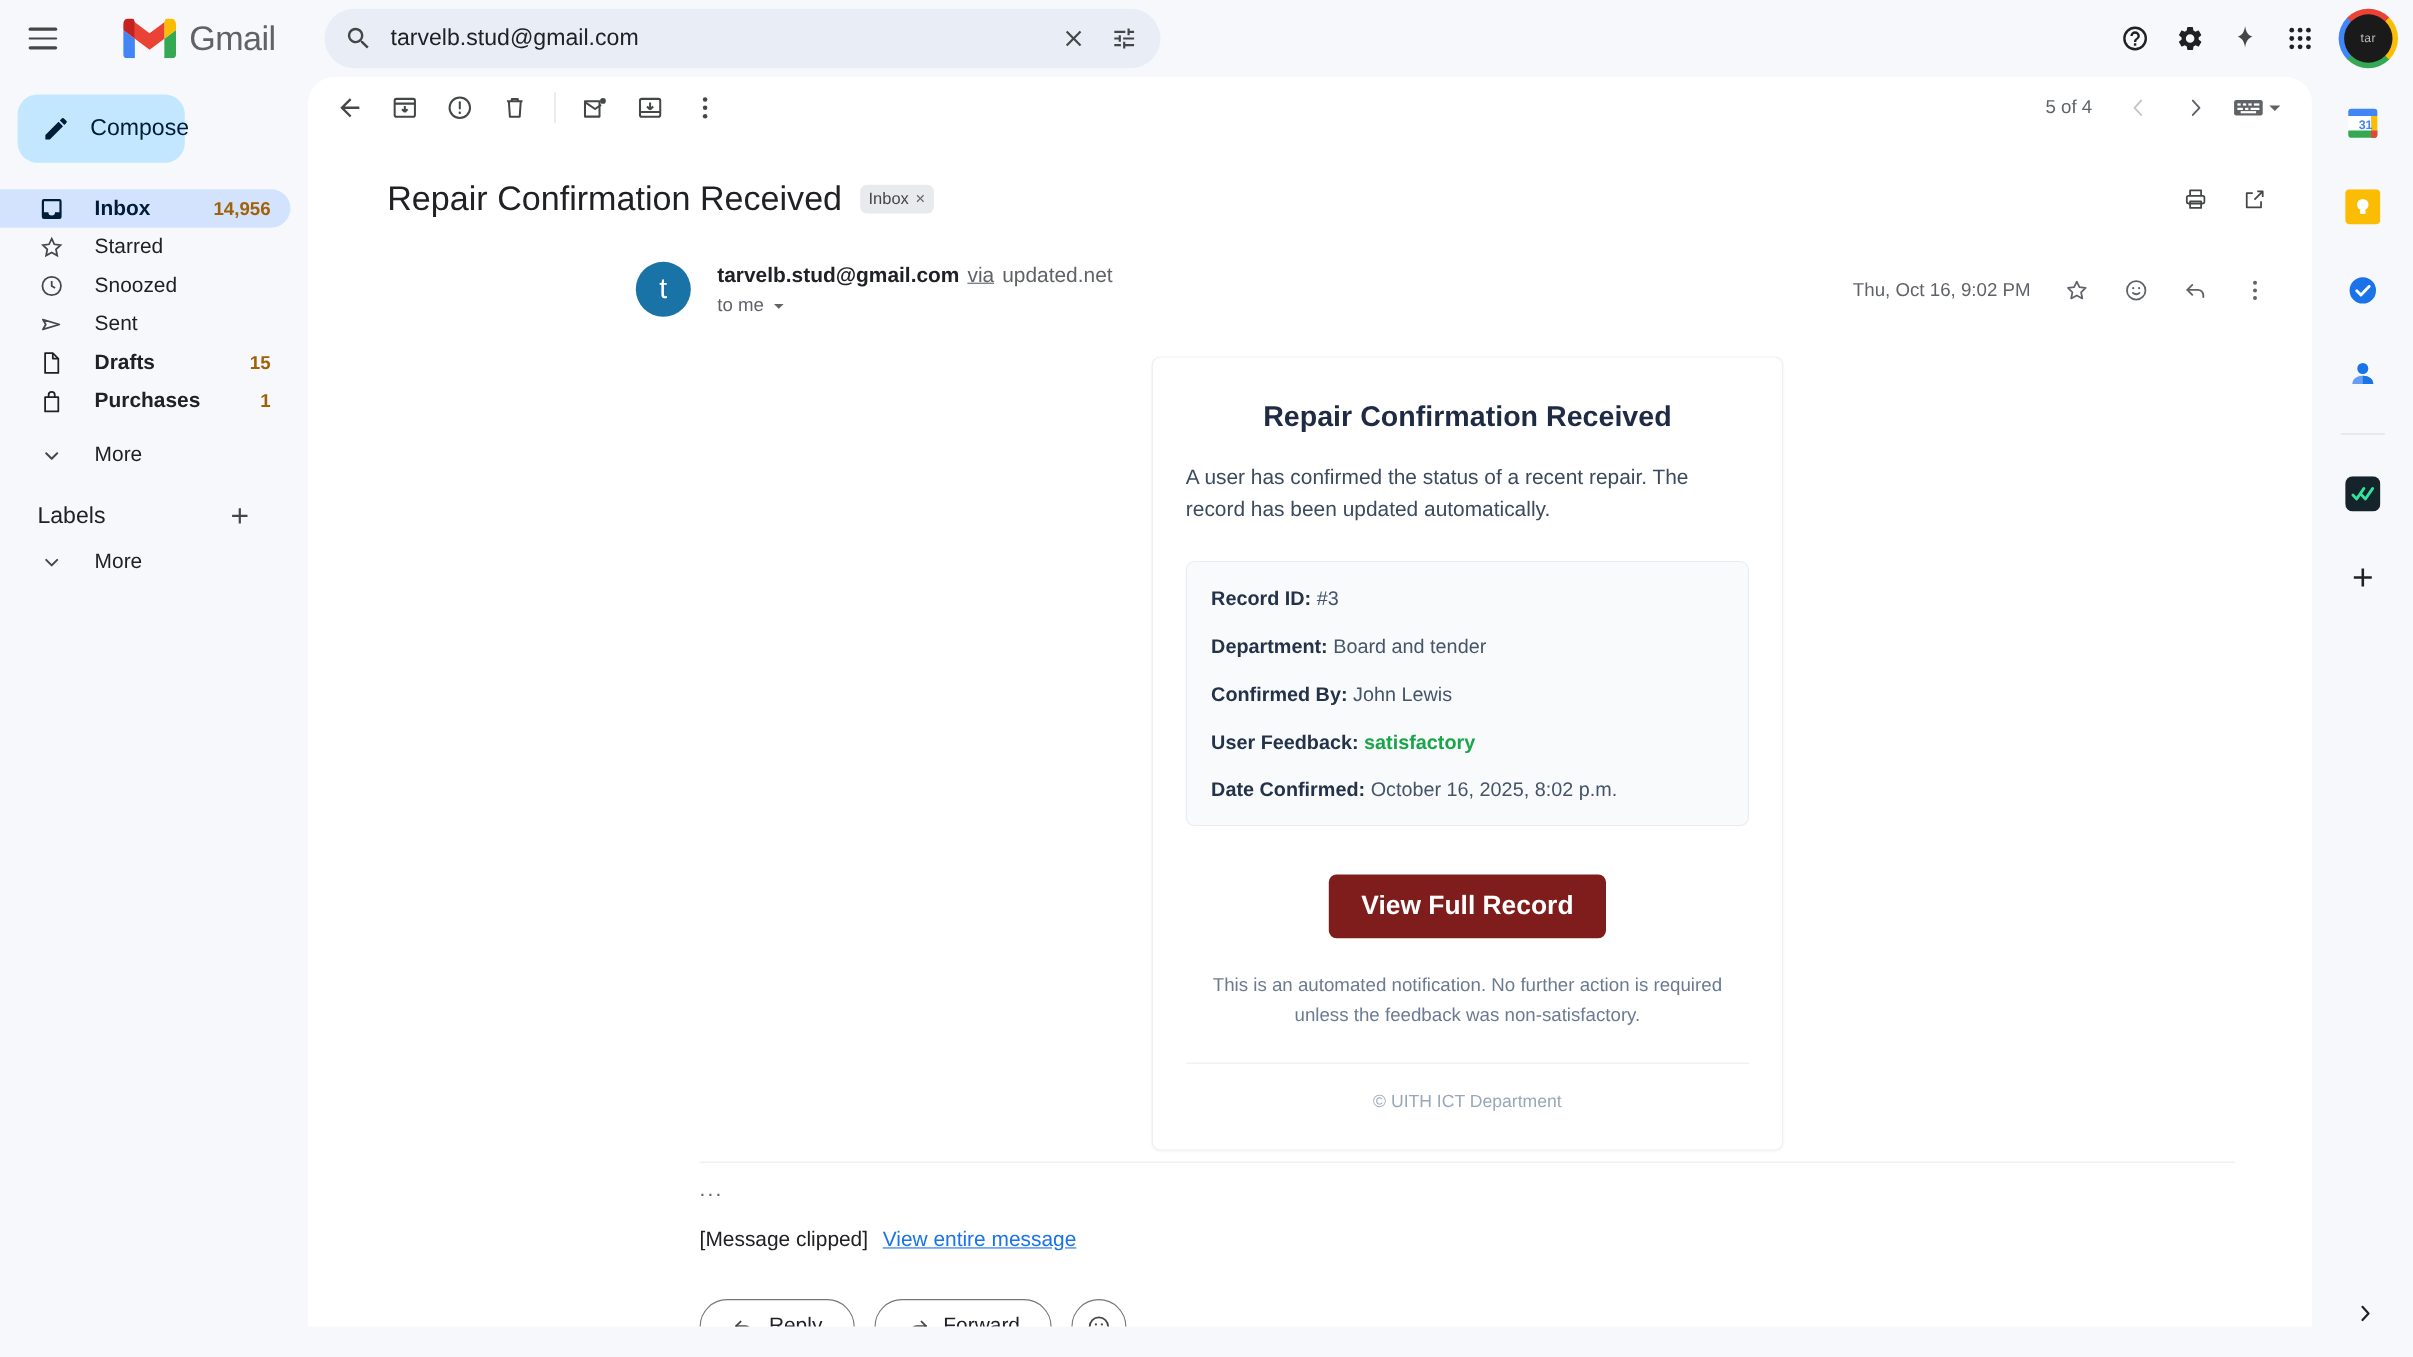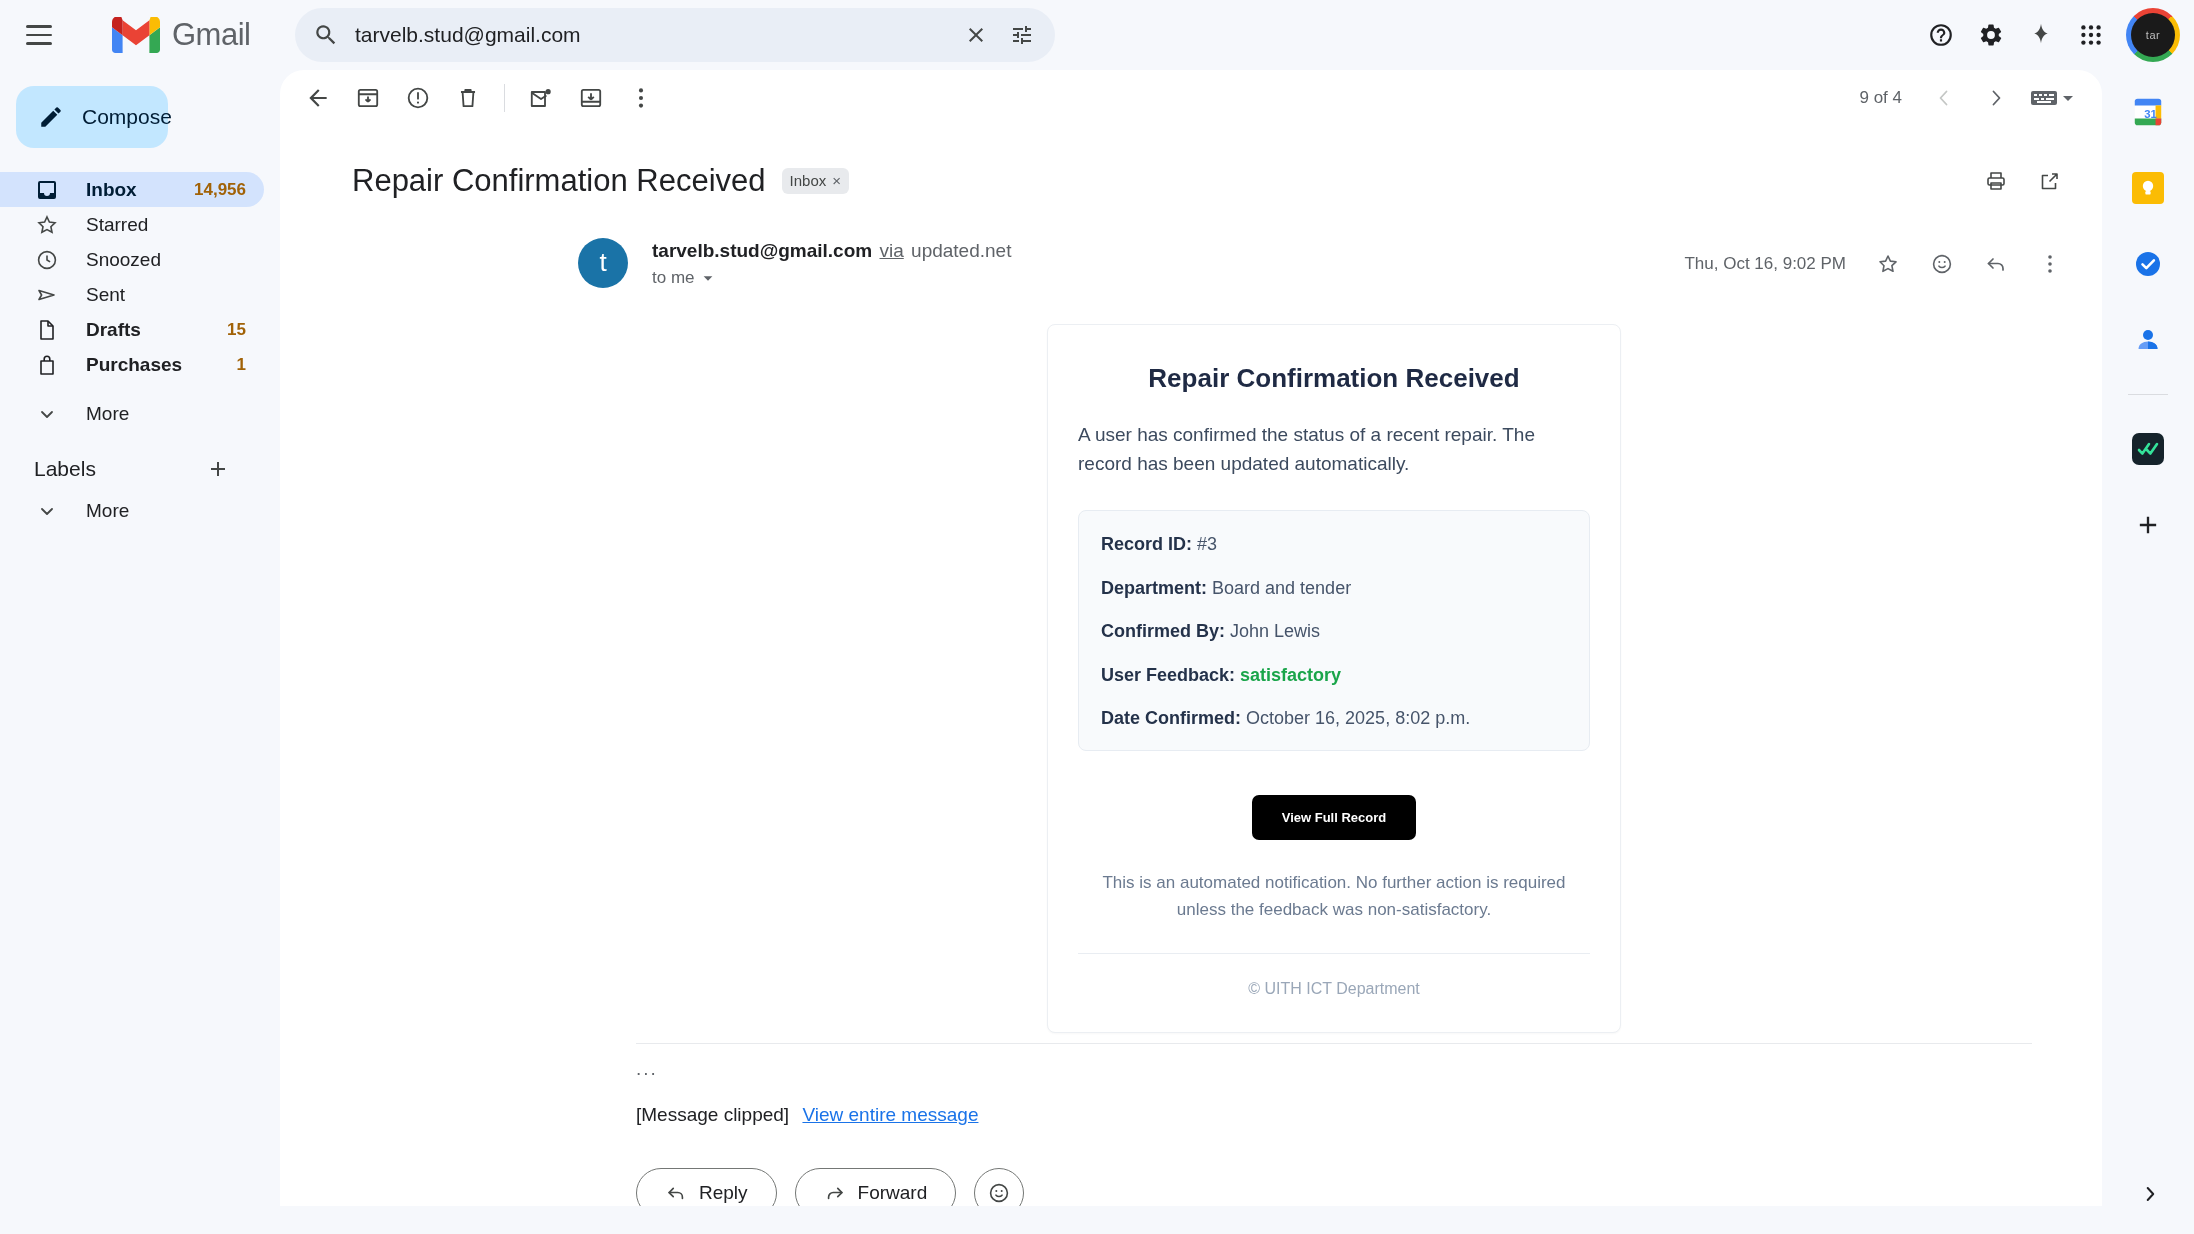--- a/index.html
+++ b/index.html
@@ -154,21 +154,21 @@
   .ec-box {
     background:#f8fafc; border:1px solid #e7ecf2; border-radius: 8px;
     padding: 22px 22px 20px;
   }
   .ec-row { font-size: 18px; color:#46546a; margin-bottom: 20px; line-height:1.3;}
   .ec-row:last-child { margin-bottom: 0; }
   .ec-row b { color:#24324a; }
   .ec-green { color:#1aa54a; font-weight:bold; }
   .ec-btnwrap { text-align:center; margin: 44px 0 30px; }
   .ec-btn {
-    display:inline-block; background:#000000; color:#fff; font-size: 13px; font-weight:bold;
+    display:inline-block; background:#7f1d1d; color:#fff; font-size: 24px; font-weight:bold;
     padding: 15px 30px; border-radius: 7px; border:none; cursor:pointer; text-decoration:none;
     font-family:"Liberation Sans",sans-serif;
   }
   .ec-note { text-align:center; font-size: 17px; color:#6b7a90; line-height:1.55; margin: 0 0 30px; }
   .ec-hr { border:0; border-top:1px solid #e9edf2; margin: 0 0 26px; }
   .ec-foot { text-align:center; font-size: 16px; color:#9aa7b8; }
 
   .ellipsis { margin: 14px 0 0 356px; color:#5f6368; font-size: 19px; letter-spacing:2px; }
   .clipped { margin: 24px 0 0 356px; font-size: 19px; color:#202124; }
   .clipped a { color:#1a73e8; margin-left: 8px; }
@@ -425,21 +425,21 @@
       </button>
       <button class="tb-btn">
         <svg width="26" height="26" viewBox="0 0 24 24" fill="#444746">
             <circle cx="12" cy="5" r="1.9"></circle>
             <circle cx="12" cy="12" r="1.9"></circle>
             <circle cx="12" cy="19" r="1.9"></circle>
           </svg>
       </button>
 
       <div class="pagination">
-        <span class="page-count">9 of 4</span>
+        <span class="page-count">5 of 4</span>
         <button class="tb-btn">
           <svg width="24" height="24" viewBox="0 0 24 24" fill="none" stroke="#c4c7c5" stroke-width="1.8" stroke-linecap="round" stroke-linejoin="round">
               <path d="m14.5 5.5-6 6.5 6 6.5"></path>
             </svg>
         </button>
         <button class="tb-btn">
           <svg width="24" height="24" viewBox="0 0 24 24" fill="none" stroke="#5f6368" stroke-width="1.8" stroke-linecap="round" stroke-linejoin="round">
               <path d="m9.5 5.5 6 6.5-6 6.5"></path>
             </svg>
         </button>

